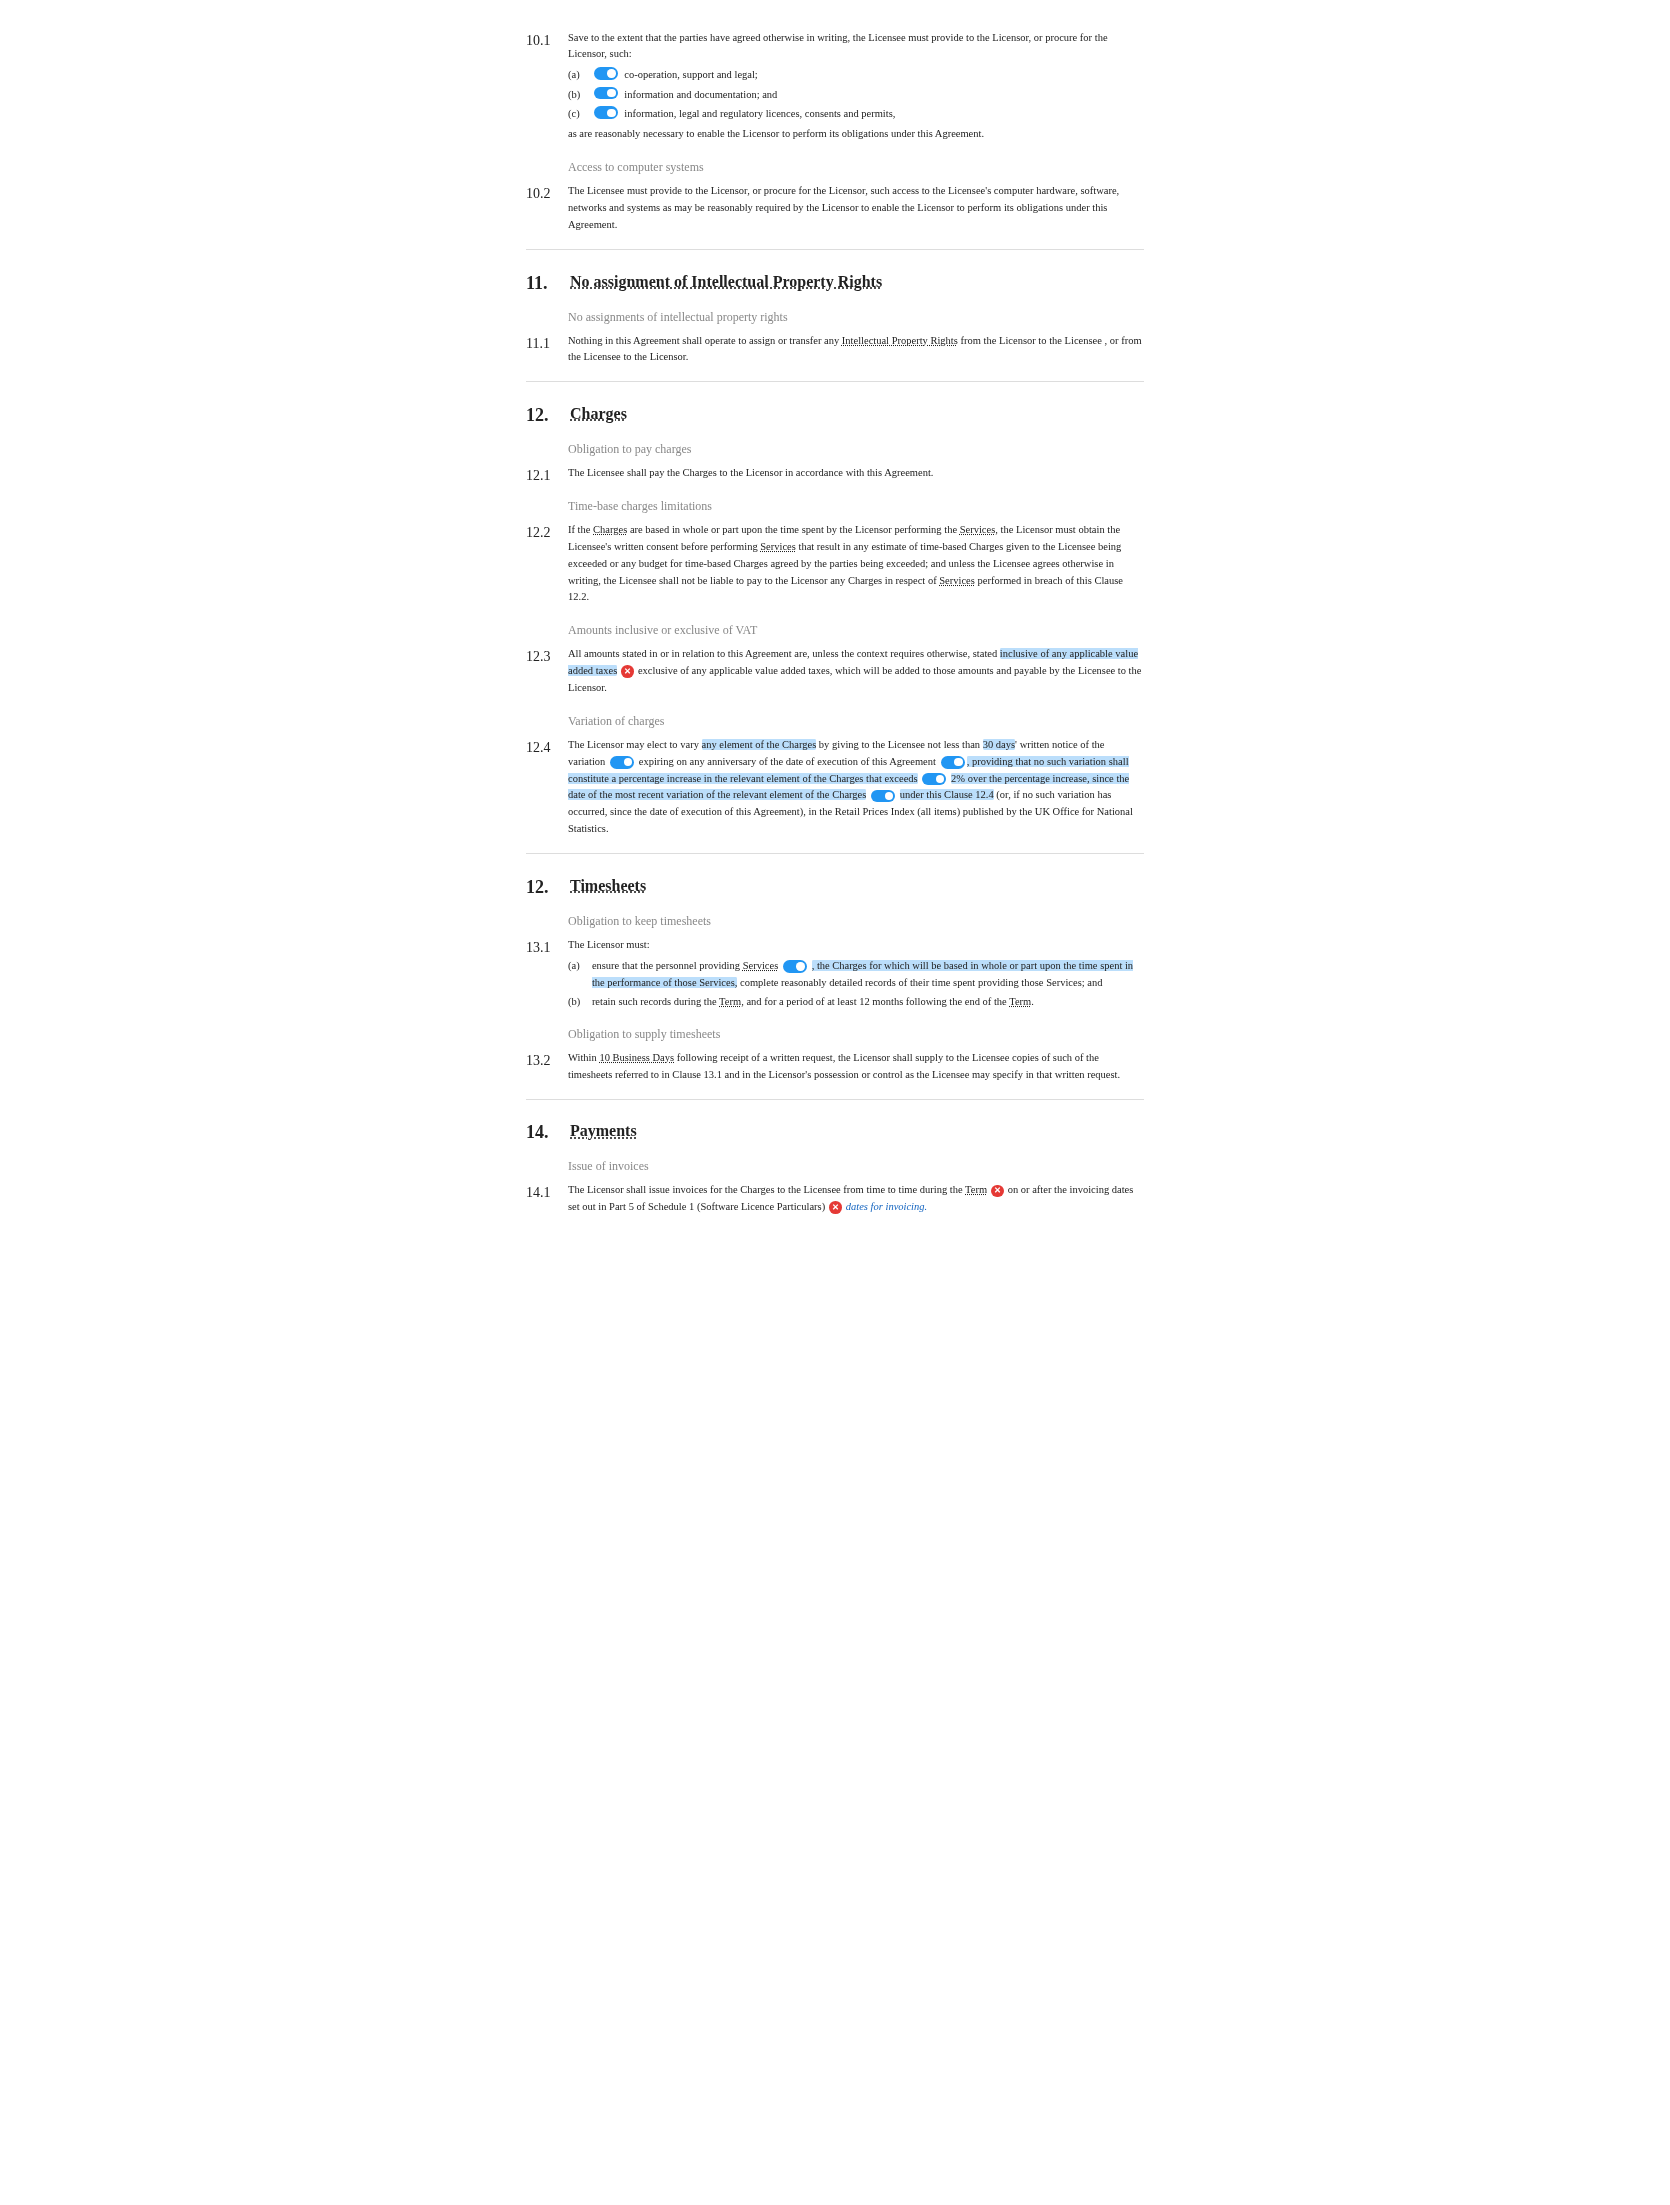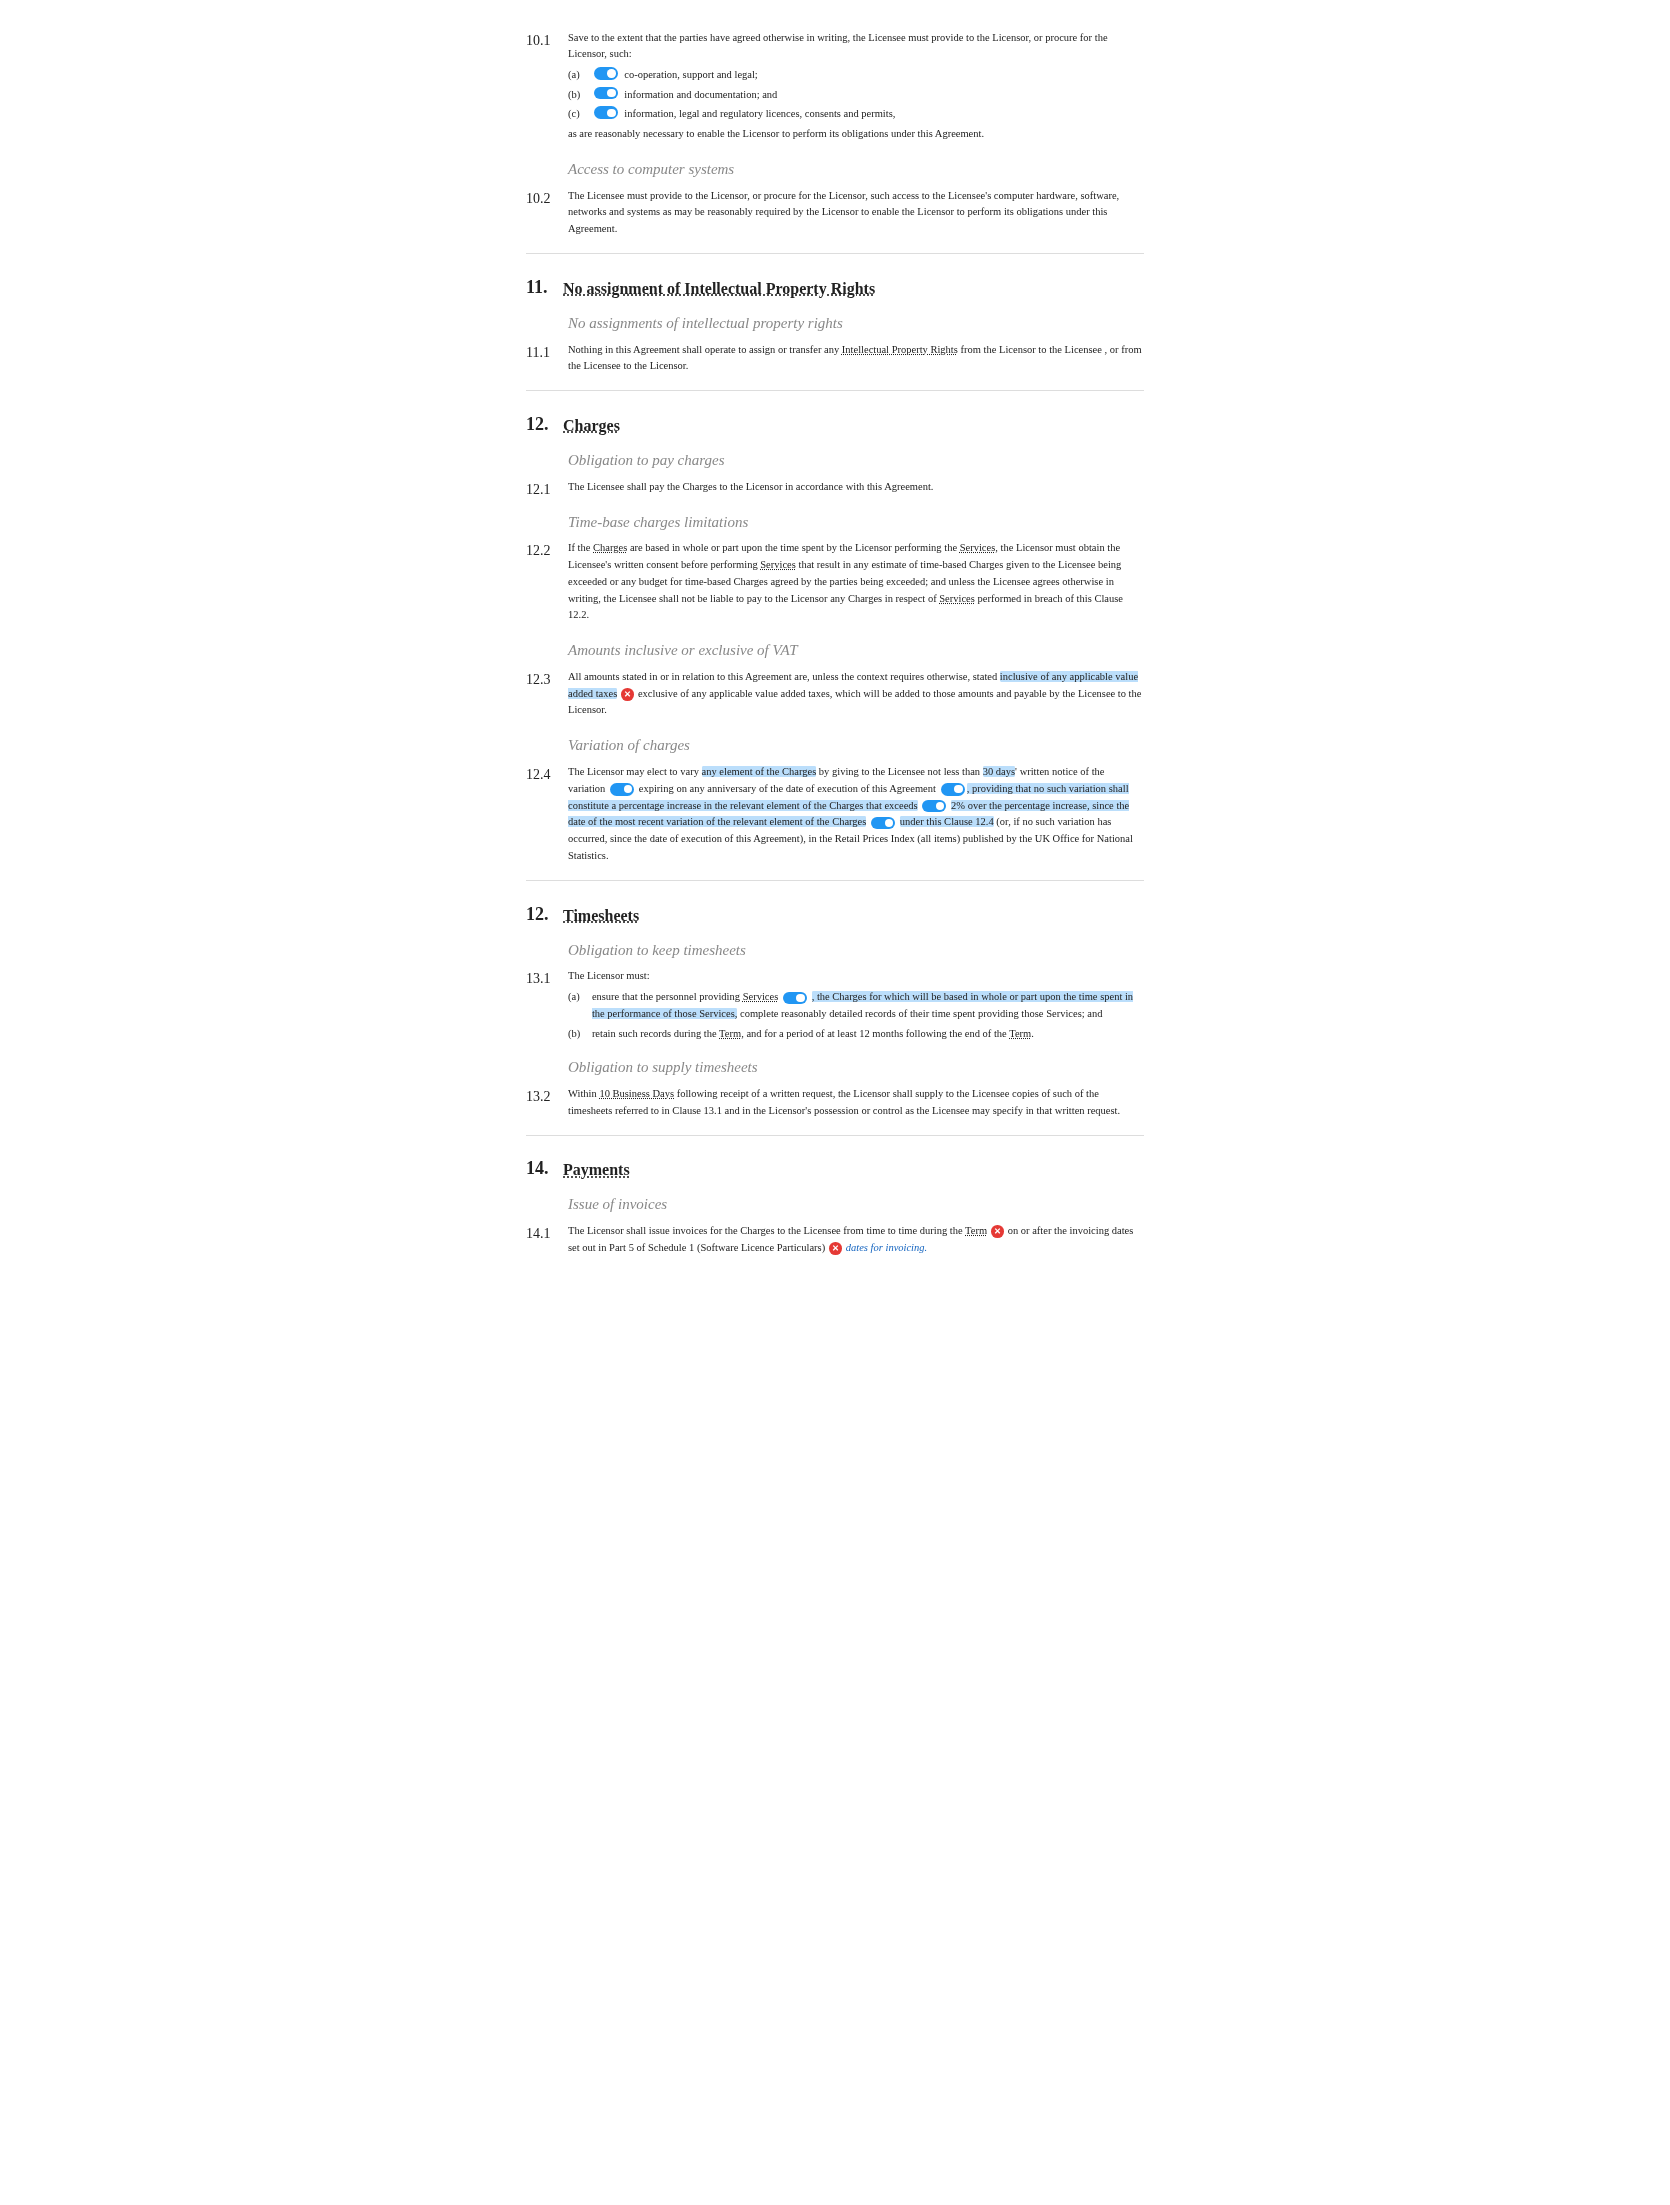--- a/index.html
+++ b/index.html
@@ -12,38 +12,37 @@
       padding: 22.5px 28px;
       max-width: 674px;
       margin: 0 auto;
     }
     .section-heading {
       font-size: 18px;
       font-weight: bold;
       margin-top: 19.7px;
       margin-bottom: 7px;
       display: flex;
-      align-items: flex-end;
-      gap: 2px;
+      align-items: flex-start;
+      gap: 9px;
     }
     .section-number {
       font-size: 18px;
       font-weight: bold;
       min-width: 35px;
     }
     .section-title {
       font-size: 16px;
       font-weight: bold;
       text-decoration: underline;
       text-decoration-style: dotted;
     }
     .sub-heading {
       color: #888;
-      font-style: italic;
-      font-size: 15px;
+      font-size: 12px;
       margin-top: 11px;
       margin-bottom: 2.8px;
       padding-left: 42px;
     }
     .clause {
       display: flex;
       margin-top: 7px;
       margin-bottom: 4.2px;
     }
     .clause-number {

